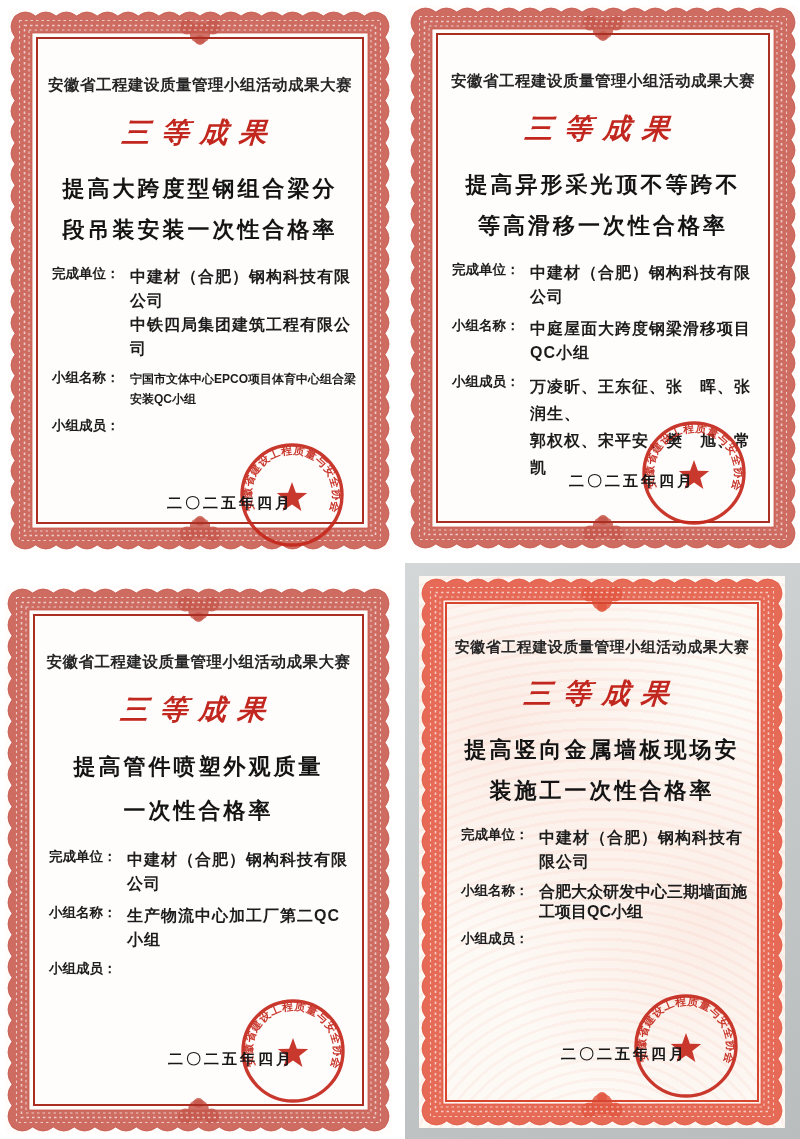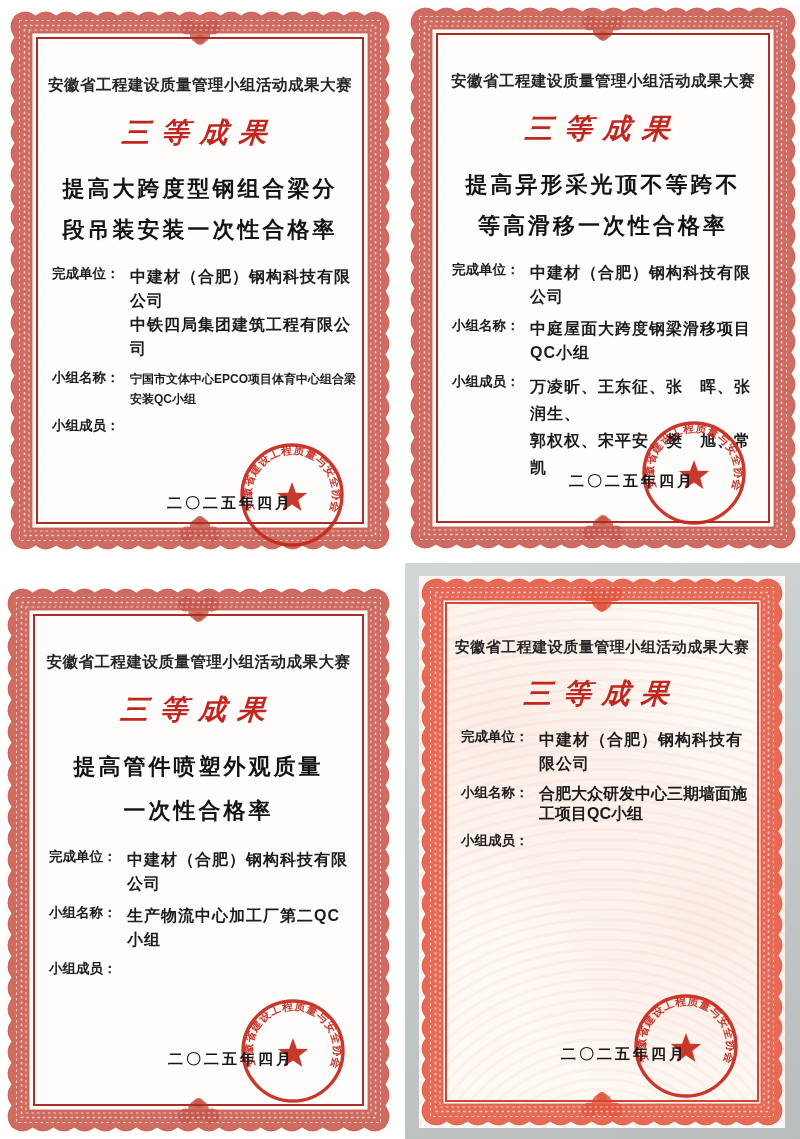--- a/index.html
+++ b/index.html
@@ -216,20 +216,22 @@
           <circle cx="196" cy="534" r="7.5" fill="#e25741" fill-opacity="0.85"></circle>
           <circle cx="183" cy="521" r="5" fill="#e25741" fill-opacity="0.85"></circle>
           <rect x="11.5" y="11.5" width="343" height="529" fill="none" stroke="#ffffff" stroke-width="1.1" stroke-dasharray="2.5 3" stroke-opacity="0.65"></rect>
           <rect x="16.5" y="16.5" width="333" height="519" fill="none" stroke="#ffffff" stroke-width="1.6" stroke-dasharray="2.5 3" stroke-opacity="0.65"></rect>
           <rect x="21" y="21" width="324" height="510" fill="none" stroke="#ffffff" stroke-width="1.1" stroke-dasharray="2.5 3" stroke-opacity="0.65"></rect>
         </svg>
       <div class="frame"></div>
       <div class="content">
         <h1 class="comp-title">安徽省工程建设质量管理小组活动成果大赛</h1>
         <div class="award">三等成果</div>
+        <div class="proj">提高竖向金属墙板现场安
+装施工一次性合格率</div>
         <div class="info">
           <div class="row">
             <span class="lbl">完成单位：</span>
             <span class="val">中建材（合肥）钢构科技有限公司</span>
           </div>
           <div class="row row-compact2">
             <span class="lbl">小组名称：</span>
             <span class="val">合肥大众研发中心三期墙面施工项目QC小组</span>
           </div>
           <div class="row members">

